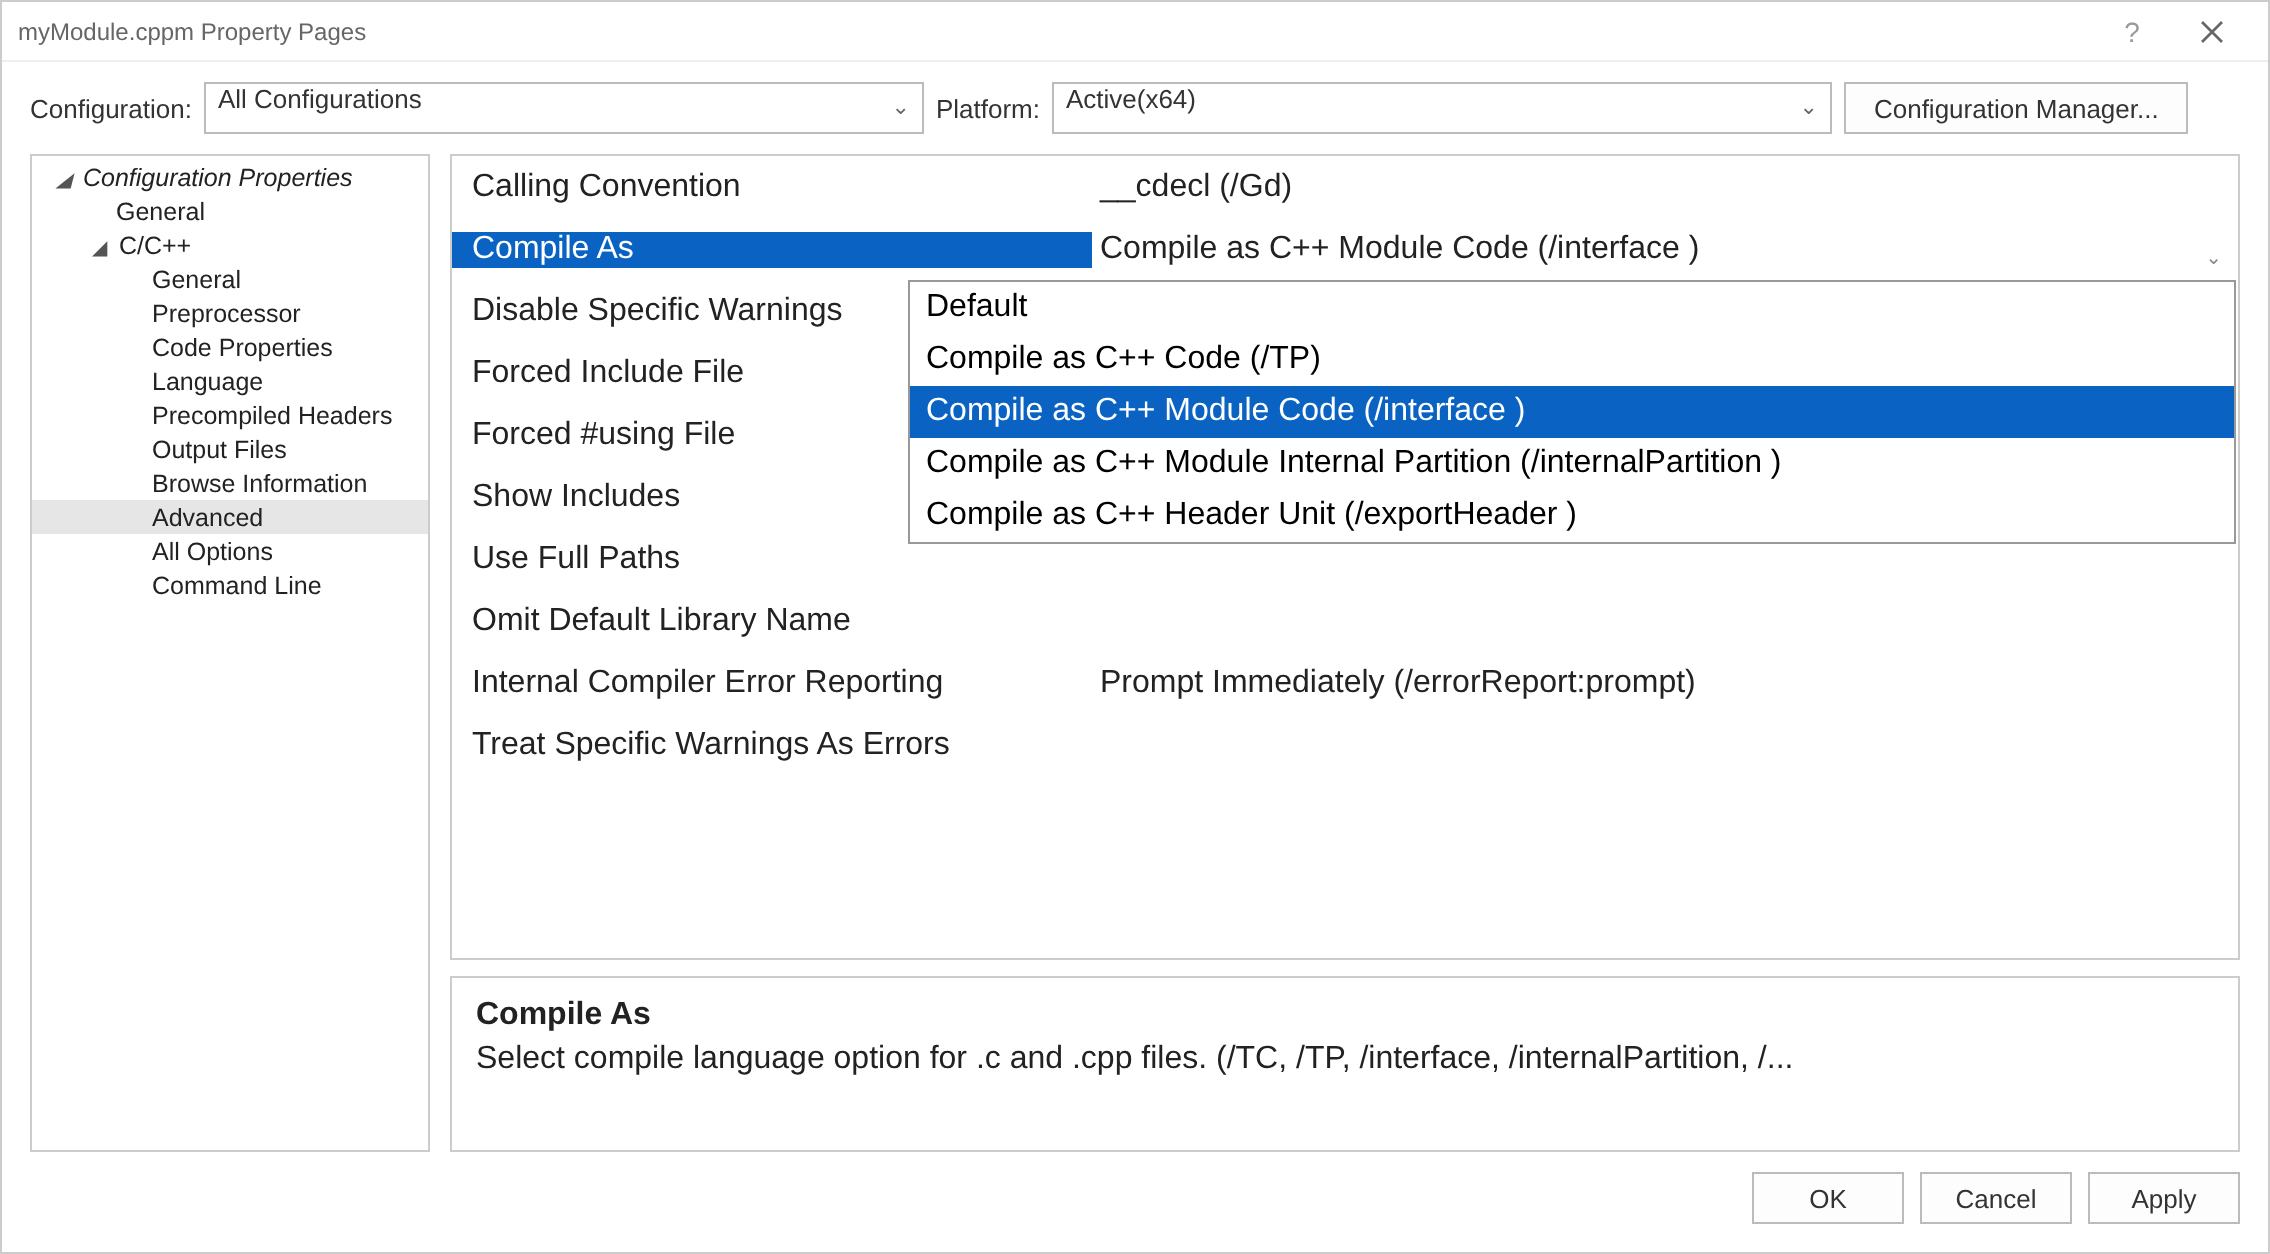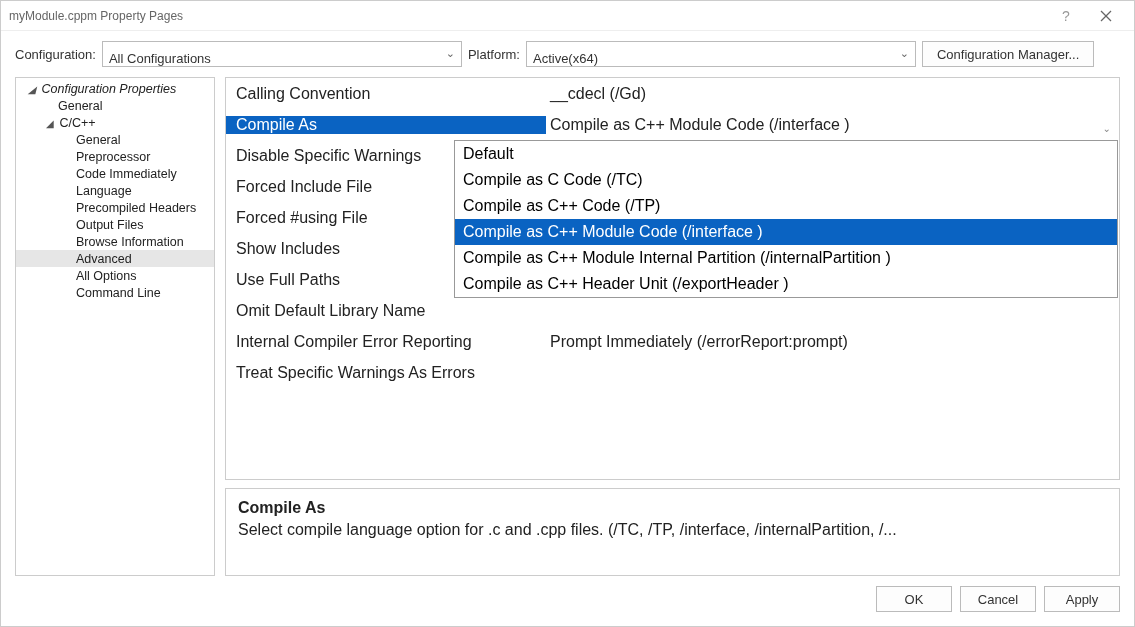--- a/index.html
+++ b/index.html
@@ -22,21 +22,21 @@
     color:#999; font-size:14px; cursor:default;
   }
   .topbar {
     display:flex; align-items:center; gap:6px;
     padding:10px 14px 10px 14px;
     font-size:13px; color:#333;
   }
   .topbar label { white-space:nowrap; }
   .combo {
     border:1px solid #bbb; background:#fff;
-    height:26px; display:flex; align-items:flex-end;
+    height:26px; display:flex; align-items:flex-start;
     padding:0 6px; font-size:13px; color:#333;
     position:relative;
   }
   .combo .chev { position:absolute; right:6px; top:5px; color:#666; font-size:11px; }
   .combo-config { flex:1; max-width:360px; min-width:260px; }
   .combo-platform { flex:1; max-width:390px; min-width:260px; }
   .btn {
     border:1px solid #bbb; background:#fdfdfd;
     height:26px; padding:0 14px; font-size:13px; color:#333;
     display:flex; align-items:center; justify-content:center;
@@ -131,21 +131,21 @@
         <span>Configuration Properties</span>
       </div>
       <div class="tree-item l2">General</div>
       <div class="tree-item l2">
         <span class="arrow">◢</span>
         <span>C/C++</span>
       </div>
       <div id="tree-sub">
           <div class="tree-item l3">General</div>
           <div class="tree-item l3">Preprocessor</div>
-          <div class="tree-item l3">Code Immediately</div>
+          <div class="tree-item l3">Code Properties</div>
           <div class="tree-item l3">Language</div>
           <div class="tree-item l3">Precompiled Headers</div>
           <div class="tree-item l3">Output Files</div>
           <div class="tree-item l3">Browse Information</div>
           <div class="tree-item l3 selected">Advanced</div>
           <div class="tree-item l3">All Options</div>
           <div class="tree-item l3">Command Line</div>
         </div>
     </div>
 
@@ -188,21 +188,20 @@
               <div class="prop-label">Internal Compiler Error Reporting</div>
               <div class="prop-value">Prompt Immediately (/errorReport:prompt)</div>
             </div>
             <div class="prop-row">
               <div class="prop-label">Treat Specific Warnings As Errors</div>
               <div class="prop-value"></div>
             </div>
           </div>
         <div class="dropdown-list" id="dd">
             <div class="dropdown-item">Default</div>
-            <div class="dropdown-item">Compile as C Code (/TC)</div>
             <div class="dropdown-item">Compile as C++ Code (/TP)</div>
             <div class="dropdown-item highlight">Compile as C++ Module Code (/interface )</div>
             <div class="dropdown-item">Compile as C++ Module Internal Partition (/internalPartition )</div>
             <div class="dropdown-item">Compile as C++ Header Unit (/exportHeader )</div>
           </div>
       </div>
       <div class="desc-panel">
         <div class="desc-title">Compile As</div>
         <div>Select compile language option for .c and .cpp files.     (/TC, /TP, /interface, /internalPartition, /...</div>
       </div>

